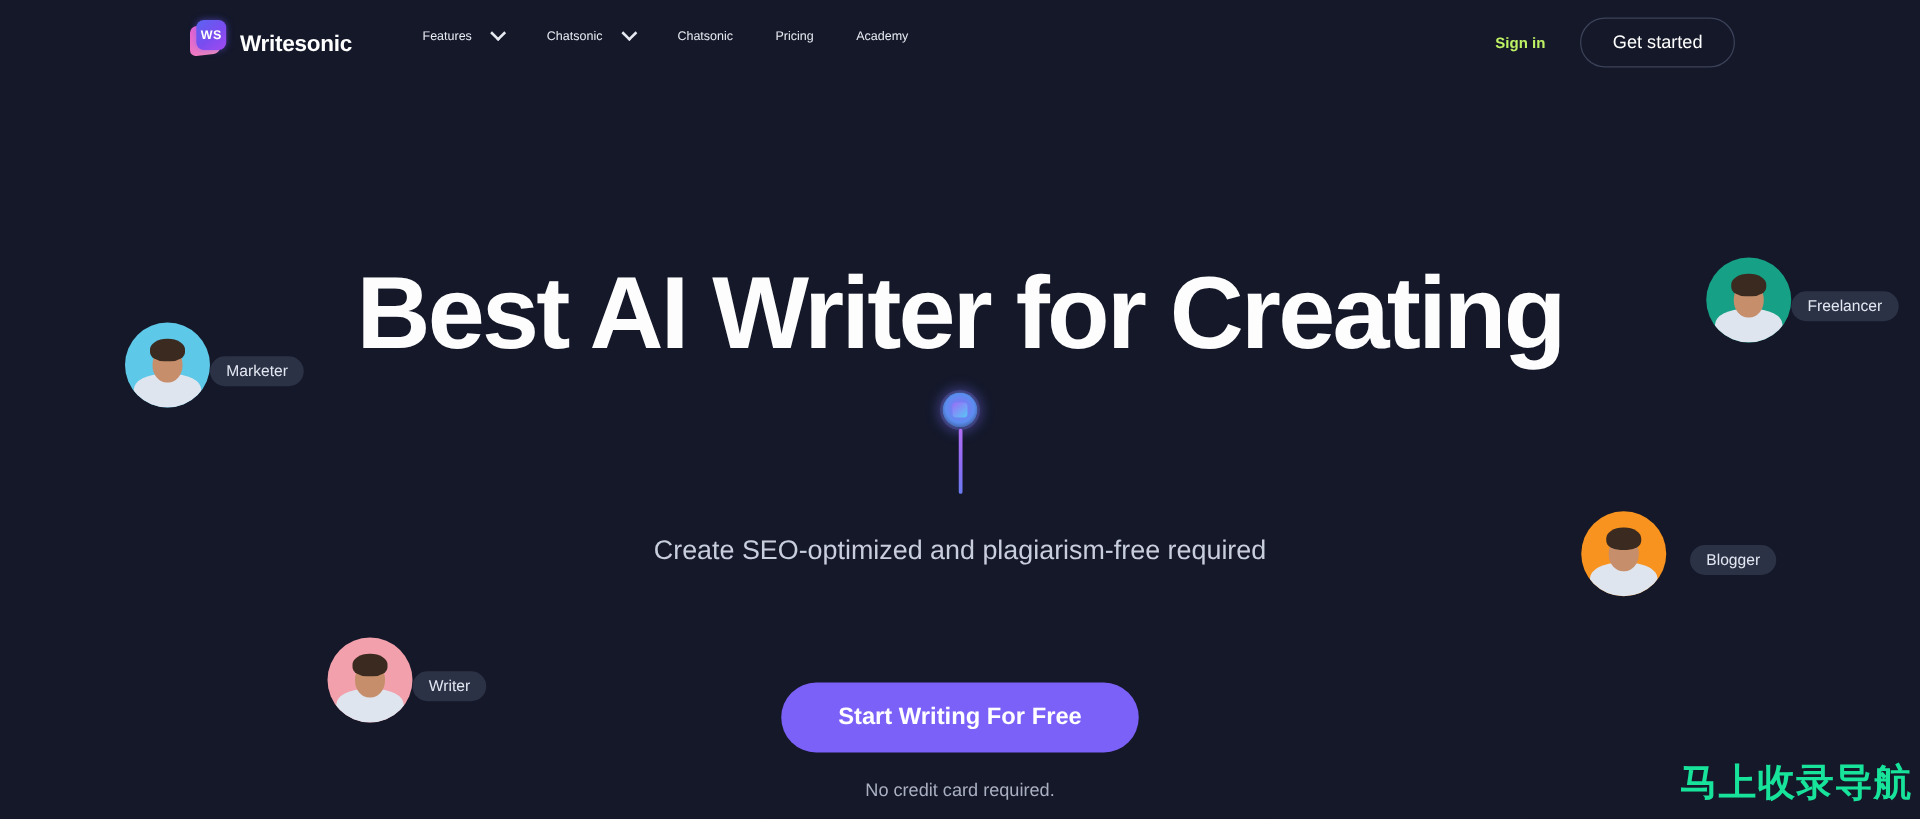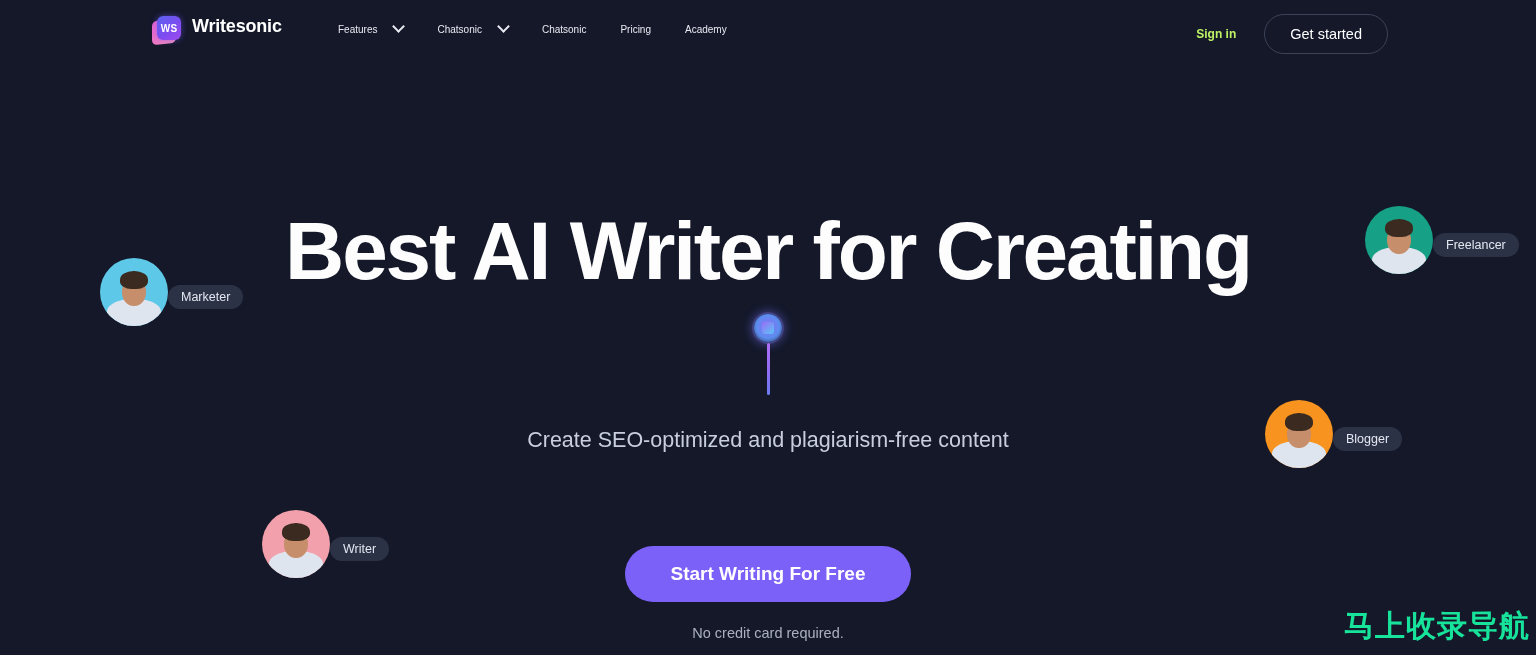--- a/index.html
+++ b/index.html
@@ -9,21 +9,21 @@
     font-family:"Liberation Sans", sans-serif;
     overflow:hidden;
   }
   .page { position:relative; width:1536px; height:655px; background:#141829; }
 
   
   .nav {
     position:absolute; top:0; left:0; width:100%; height:66px;
     display:flex; align-items:center;
   }
-  .brand { position:absolute; left:152px; top:16px; display:flex; align-items:flex-start; gap:10px; }
+  .brand { position:absolute; left:152px; top:16px; display:flex; align-items:flex-end; gap:10px; }
   .logo-mark { position:relative; width:30px; height:30px; }
   .logo-back {
     position:absolute; left:0; top:4px; width:24px; height:24px; border-radius:5px;
     background:linear-gradient(135deg,#e85fd0,#f48fb8);
     transform:skewY(-6deg);
   }
   .logo-face {
     position:absolute; left:5px; top:0px; width:24px; height:24px; border-radius:6px;
     background:linear-gradient(140deg,#5b63f0 0%,#7b4cf0 55%,#a14bf0 100%);
     display:flex; align-items:center; justify-content:center;
@@ -144,21 +144,21 @@
   </div>
 
   <div class="headline">Best AI Writer for Creating</div>
 
   <div class="cursor-wrap">
     <div class="cursor-badge"></div>
     <div class="cursor-line"></div>
   </div>
 
   <div class="subtitle">
-    <div>Create SEO-optimized and plagiarism-free content</div>
+    <div>Create SEO-optimized and plagiarism-free required</div>
   </div>
 
   <div class="cta-wrap">
     <button class="cta-btn">Start Writing For Free</button>
   </div>
   <div class="nocredit">No credit card required.</div>
 
   <div class="persona" id="p0" style="left: 100px; top: 258px; justify-content: center;">
     <div class="avatar" style="width: 68px; height: 68px; background: rgb(94, 200, 232);">
         <div class="body" style="width:53.04px;height:27.200000000000003px;bottom:0;"></div>
@@ -168,21 +168,21 @@
     <div class="pill">Marketer</div>
   </div>
   <div class="persona" id="p1" style="left: 1365px; top: 206px;">
     <div class="avatar" style="width: 68px; height: 68px; background: rgb(22, 160, 133);">
         <div class="body" style="width:53.04px;height:27.200000000000003px;bottom:0;"></div>
         <div class="face" style="width:23.12px;height:27.200000000000003px;bottom:20.4px;"></div>
         <div class="hair" style="width:27.200000000000003px;height:17.68px;bottom:37.400000000000006px;background:#3b2a20;"></div>
       </div>
     <div class="pill">Freelancer</div>
   </div>
-  <div class="persona" id="p2" style="left: 1265px; top: 400px;">
+  <div class="persona" id="p2" style="left: 1265px; top: 409px; gap: 19px;">
     <div class="avatar" style="width: 68px; height: 68px; background: rgb(247, 147, 30);">
         <div class="body" style="width:53.04px;height:27.200000000000003px;bottom:0;"></div>
         <div class="face" style="width:23.12px;height:27.200000000000003px;bottom:20.4px;"></div>
         <div class="hair" style="width:27.200000000000003px;height:17.68px;bottom:37.400000000000006px;background:#3b2a20;"></div>
       </div>
     <div class="pill">Blogger</div>
   </div>
   <div class="persona" id="p3" style="left: 262px; top: 510px;">
     <div class="avatar" style="width: 68px; height: 68px; background: rgb(242, 160, 171);">
         <div class="body" style="width:53.04px;height:27.200000000000003px;bottom:0;"></div>

